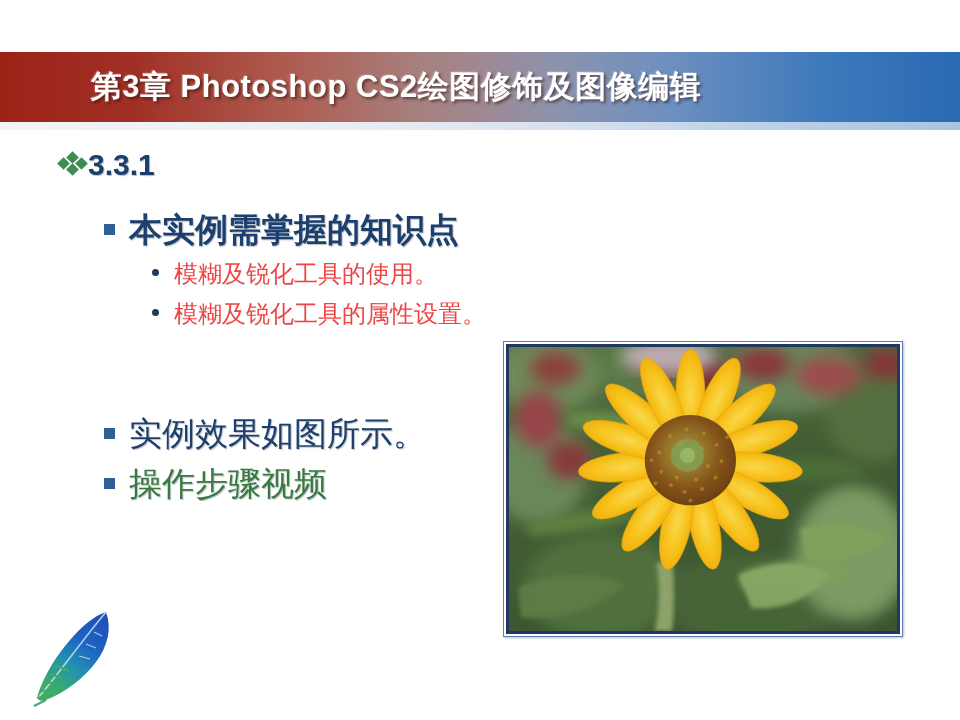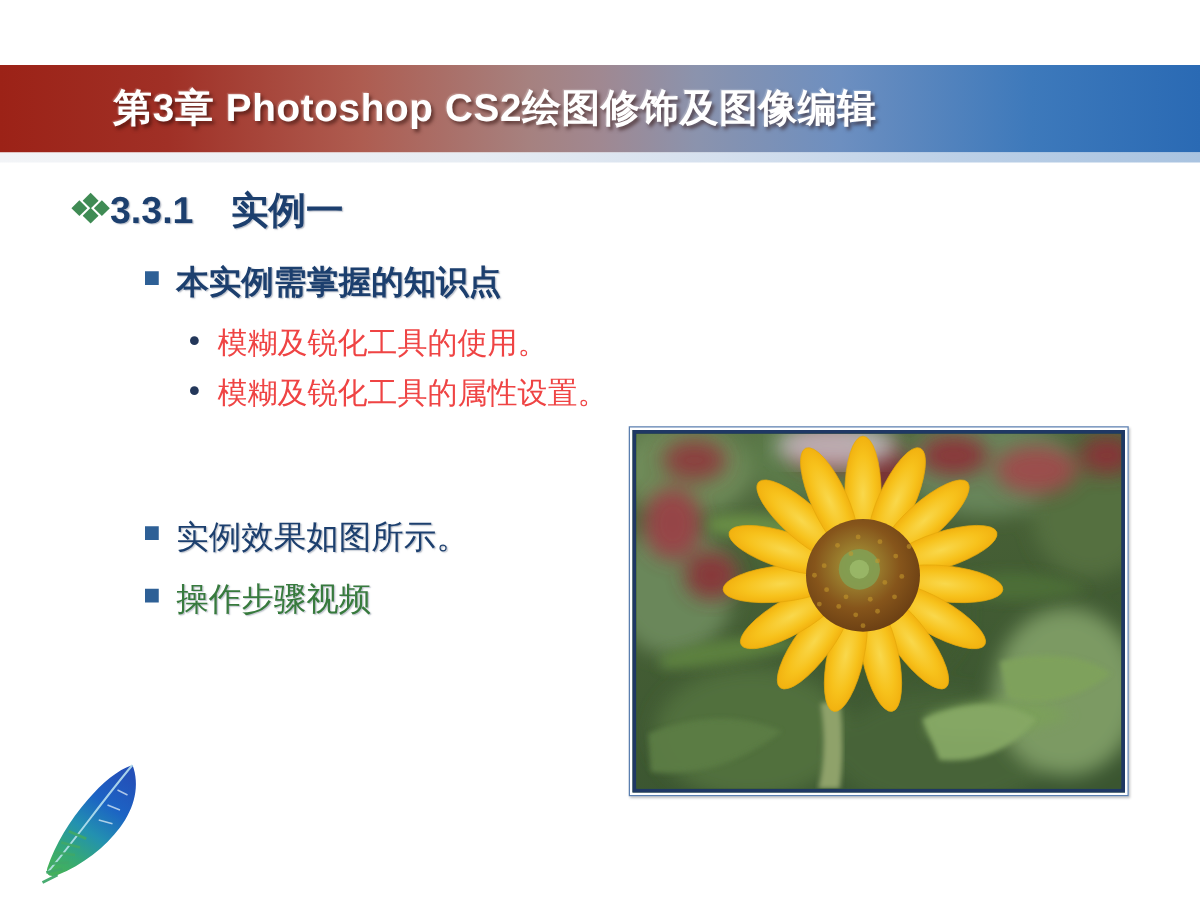--- a/index.html
+++ b/index.html
@@ -119,22 +119,22 @@
   .bullet-diamond i:nth-child(2) { left: 10px; top: 0px; }
   .bullet-diamond i:nth-child(3) { left: 10px; top: 12px; }
   .bullet-diamond i:nth-child(4) { left: 19px; top: 6px; }
 
   .lvl1 .t-num { letter-spacing: 0px; }
   .lvl1 .t-gap { display: inline-block; width: 30px; }
   .lvl1 .t-gap-sm { display: inline-block; width: 16px; }
 
   
   .lvl2 {
-    left: 116px;
-    font-size: 26px;
+    left: 104px;
+    font-size: 33px;
     color: #1c3f6e;
     font-family: "Liberation Serif", "DejaVu Serif", serif;
     text-shadow: 1px 1px 1px rgba(120,130,150,0.5);
   }
   .bullet-square {
     width: 11px;
     height: 11px;
     flex: 0 0 11px;
     background: #2e6096;
     margin-right: 14px;
@@ -219,21 +219,20 @@
 
     <div class="line lvl1" style="top: 8px;">
       <span class="bullet-diamond">
         <i></i>
           <i></i>
           <i></i>
           <i></i>
       </span>
       <span class="t-num">3.3.1</span>
       <span class="t-gap"></span>
-      <span>实例一</span>
       <span class="t-gap-sm"></span>
     </div>
 
     <div class="line lvl2 bold-line" style="top: 68px;">
       <span class="bullet-square"></span>
       <span>本实例需掌握的知识点</span>
     </div>
 
     <div class="line lvl3" style="top: 118px;">
       <span class="bullet-dot"></span>

